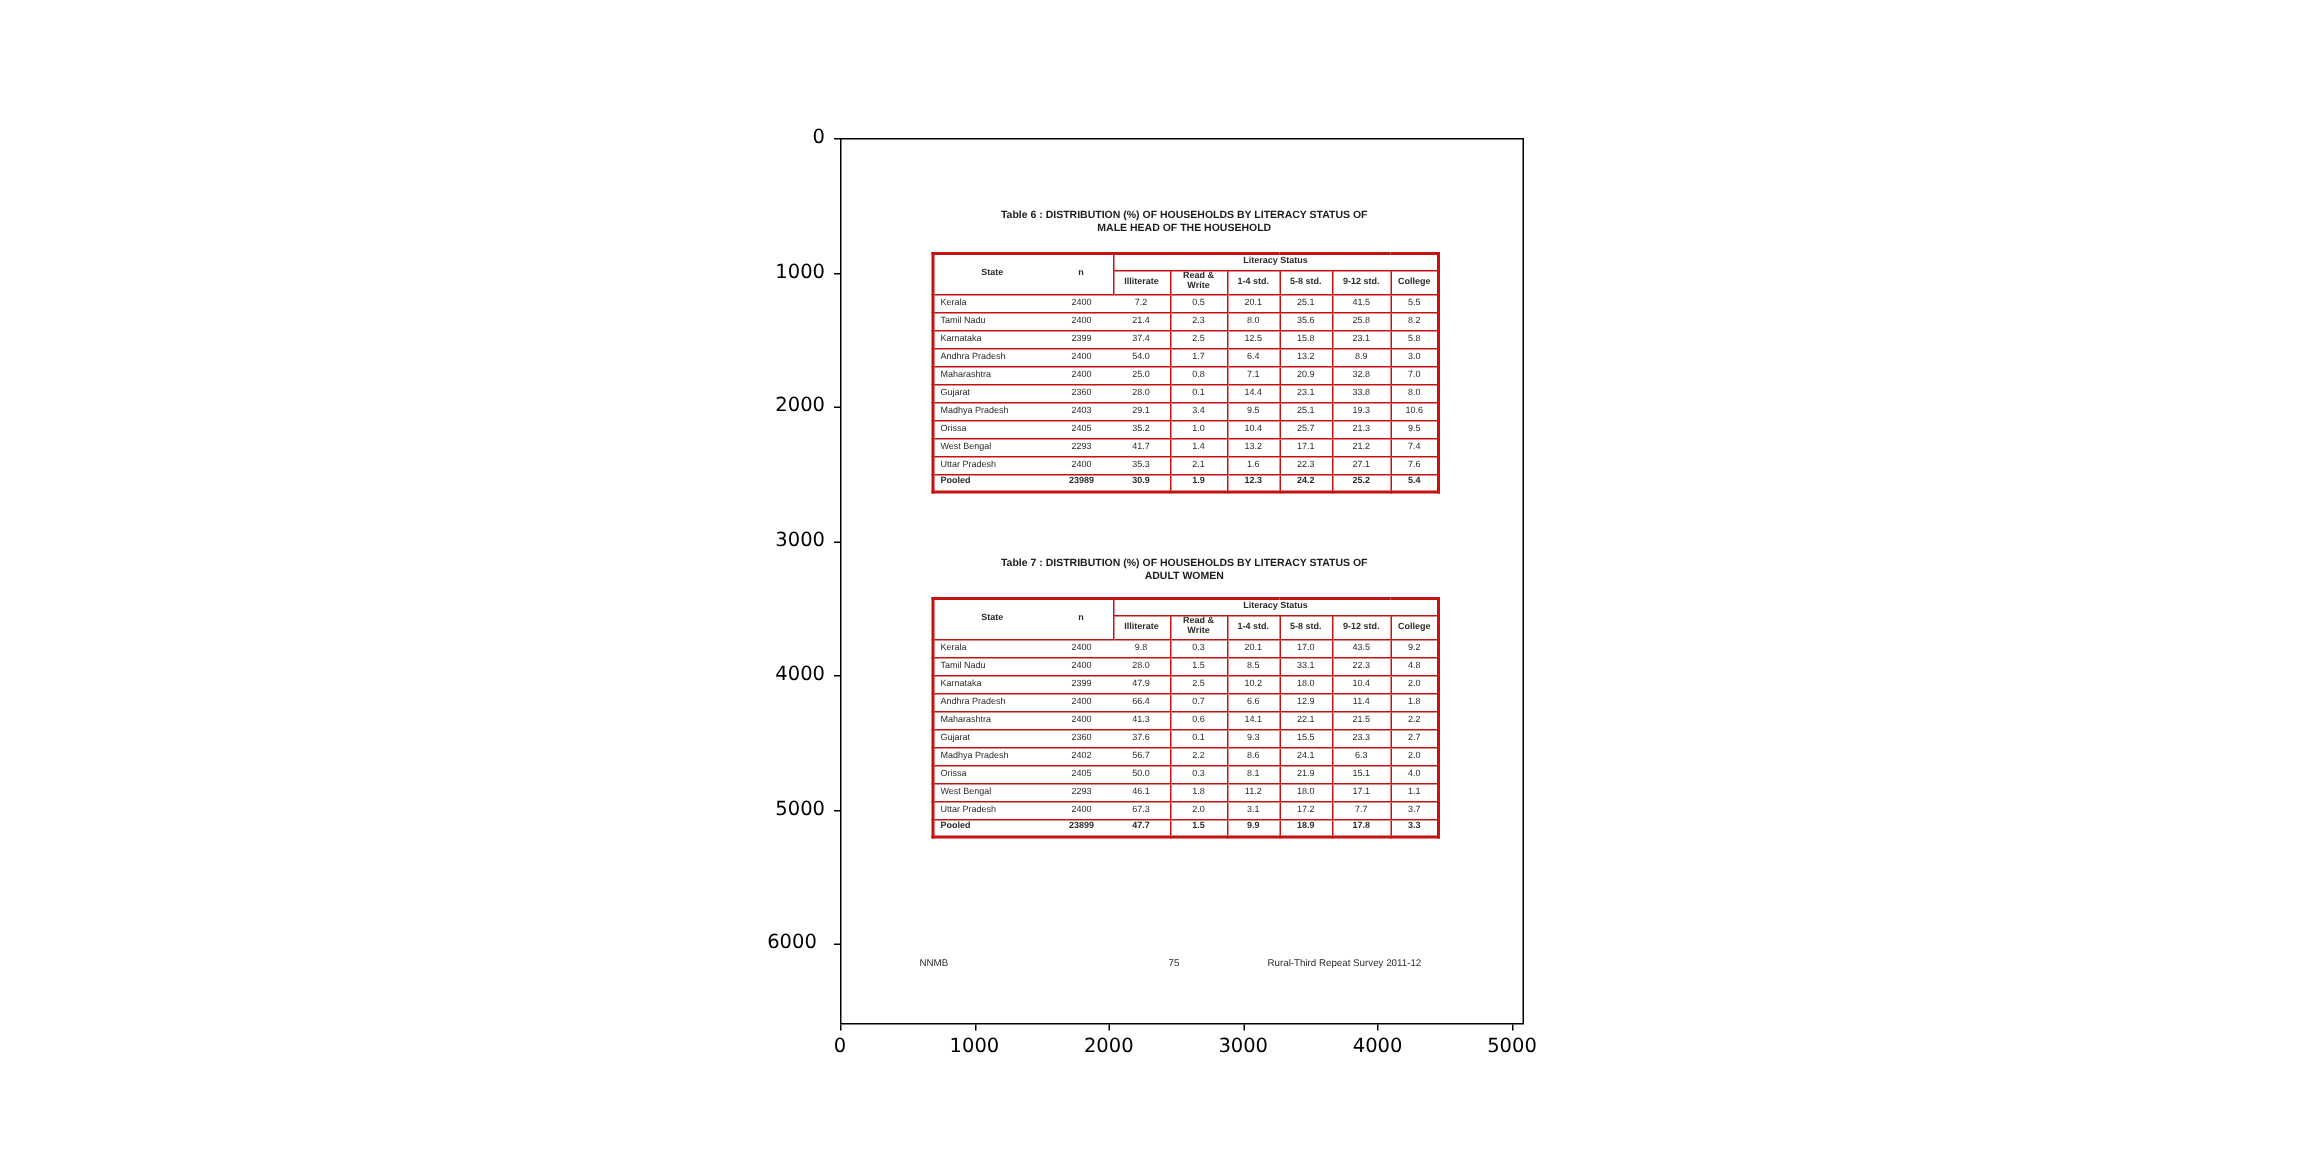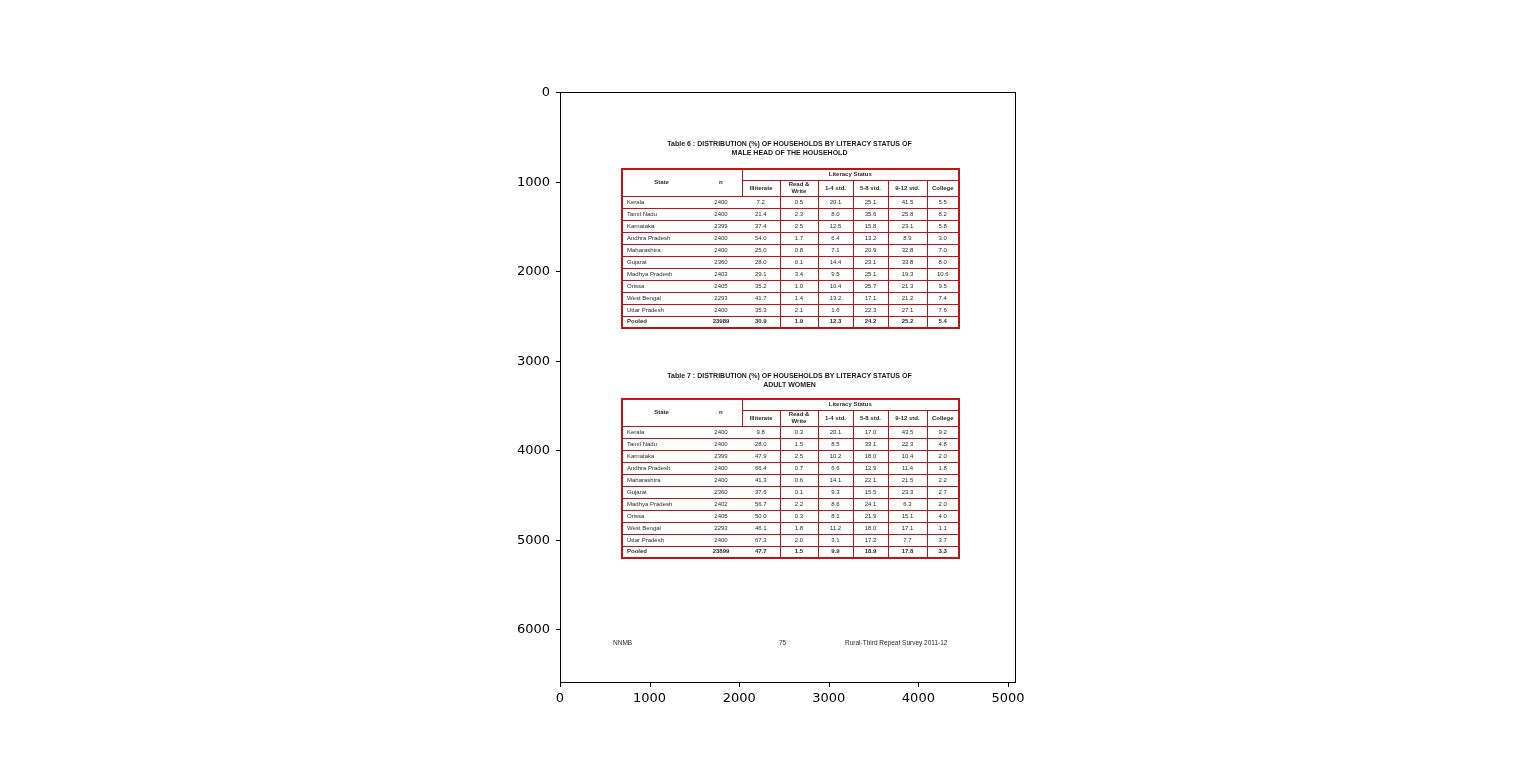--- a/index.html
+++ b/index.html
@@ -359,21 +359,21 @@
     <span class="tick-label" style="left: 506px; top: 173.5px; width: 44px; text-align: right;">1000</span>
     <div class="tick-mark" style="left: 556px; top: 181.5px; width: 4px; height: 1px;"></div>
     <span class="tick-label" style="left: 506px; top: 263px; width: 44px; text-align: right;">2000</span>
     <div class="tick-mark" style="left: 556px; top: 271px; width: 4px; height: 1px;"></div>
     <span class="tick-label" style="left: 506px; top: 352.5px; width: 44px; text-align: right;">3000</span>
     <div class="tick-mark" style="left: 556px; top: 360.5px; width: 4px; height: 1px;"></div>
     <span class="tick-label" style="left: 506px; top: 442px; width: 44px; text-align: right;">4000</span>
     <div class="tick-mark" style="left: 556px; top: 450px; width: 4px; height: 1px;"></div>
     <span class="tick-label" style="left: 506px; top: 531.5px; width: 44px; text-align: right;">5000</span>
     <div class="tick-mark" style="left: 556px; top: 539.5px; width: 4px; height: 1px;"></div>
-    <span class="tick-label" style="left: 506px; top: 621px; width: 44px; text-align: right;">6000</span>
+    <span class="tick-label" style="left: 506px; top: 621px; width: 44px; text-align: center;">6000</span>
     <div class="tick-mark" style="left: 556px; top: 629px; width: 4px; height: 1px;"></div>
     <span class="tick-label" style="left: 538px; top: 690px; width: 44px; text-align: center;">0</span>
     <div class="tick-mark" style="left: 560px; top: 683px; width: 1px; height: 4px;"></div>
     <span class="tick-label" style="left: 627.6px; top: 690px; width: 44px; text-align: center;">1000</span>
     <div class="tick-mark" style="left: 649.6px; top: 683px; width: 1px; height: 4px;"></div>
     <span class="tick-label" style="left: 717.2px; top: 690px; width: 44px; text-align: center;">2000</span>
     <div class="tick-mark" style="left: 739.2px; top: 683px; width: 1px; height: 4px;"></div>
     <span class="tick-label" style="left: 806.8px; top: 690px; width: 44px; text-align: center;">3000</span>
     <div class="tick-mark" style="left: 828.8px; top: 683px; width: 1px; height: 4px;"></div>
     <span class="tick-label" style="left: 896.4px; top: 690px; width: 44px; text-align: center;">4000</span>

